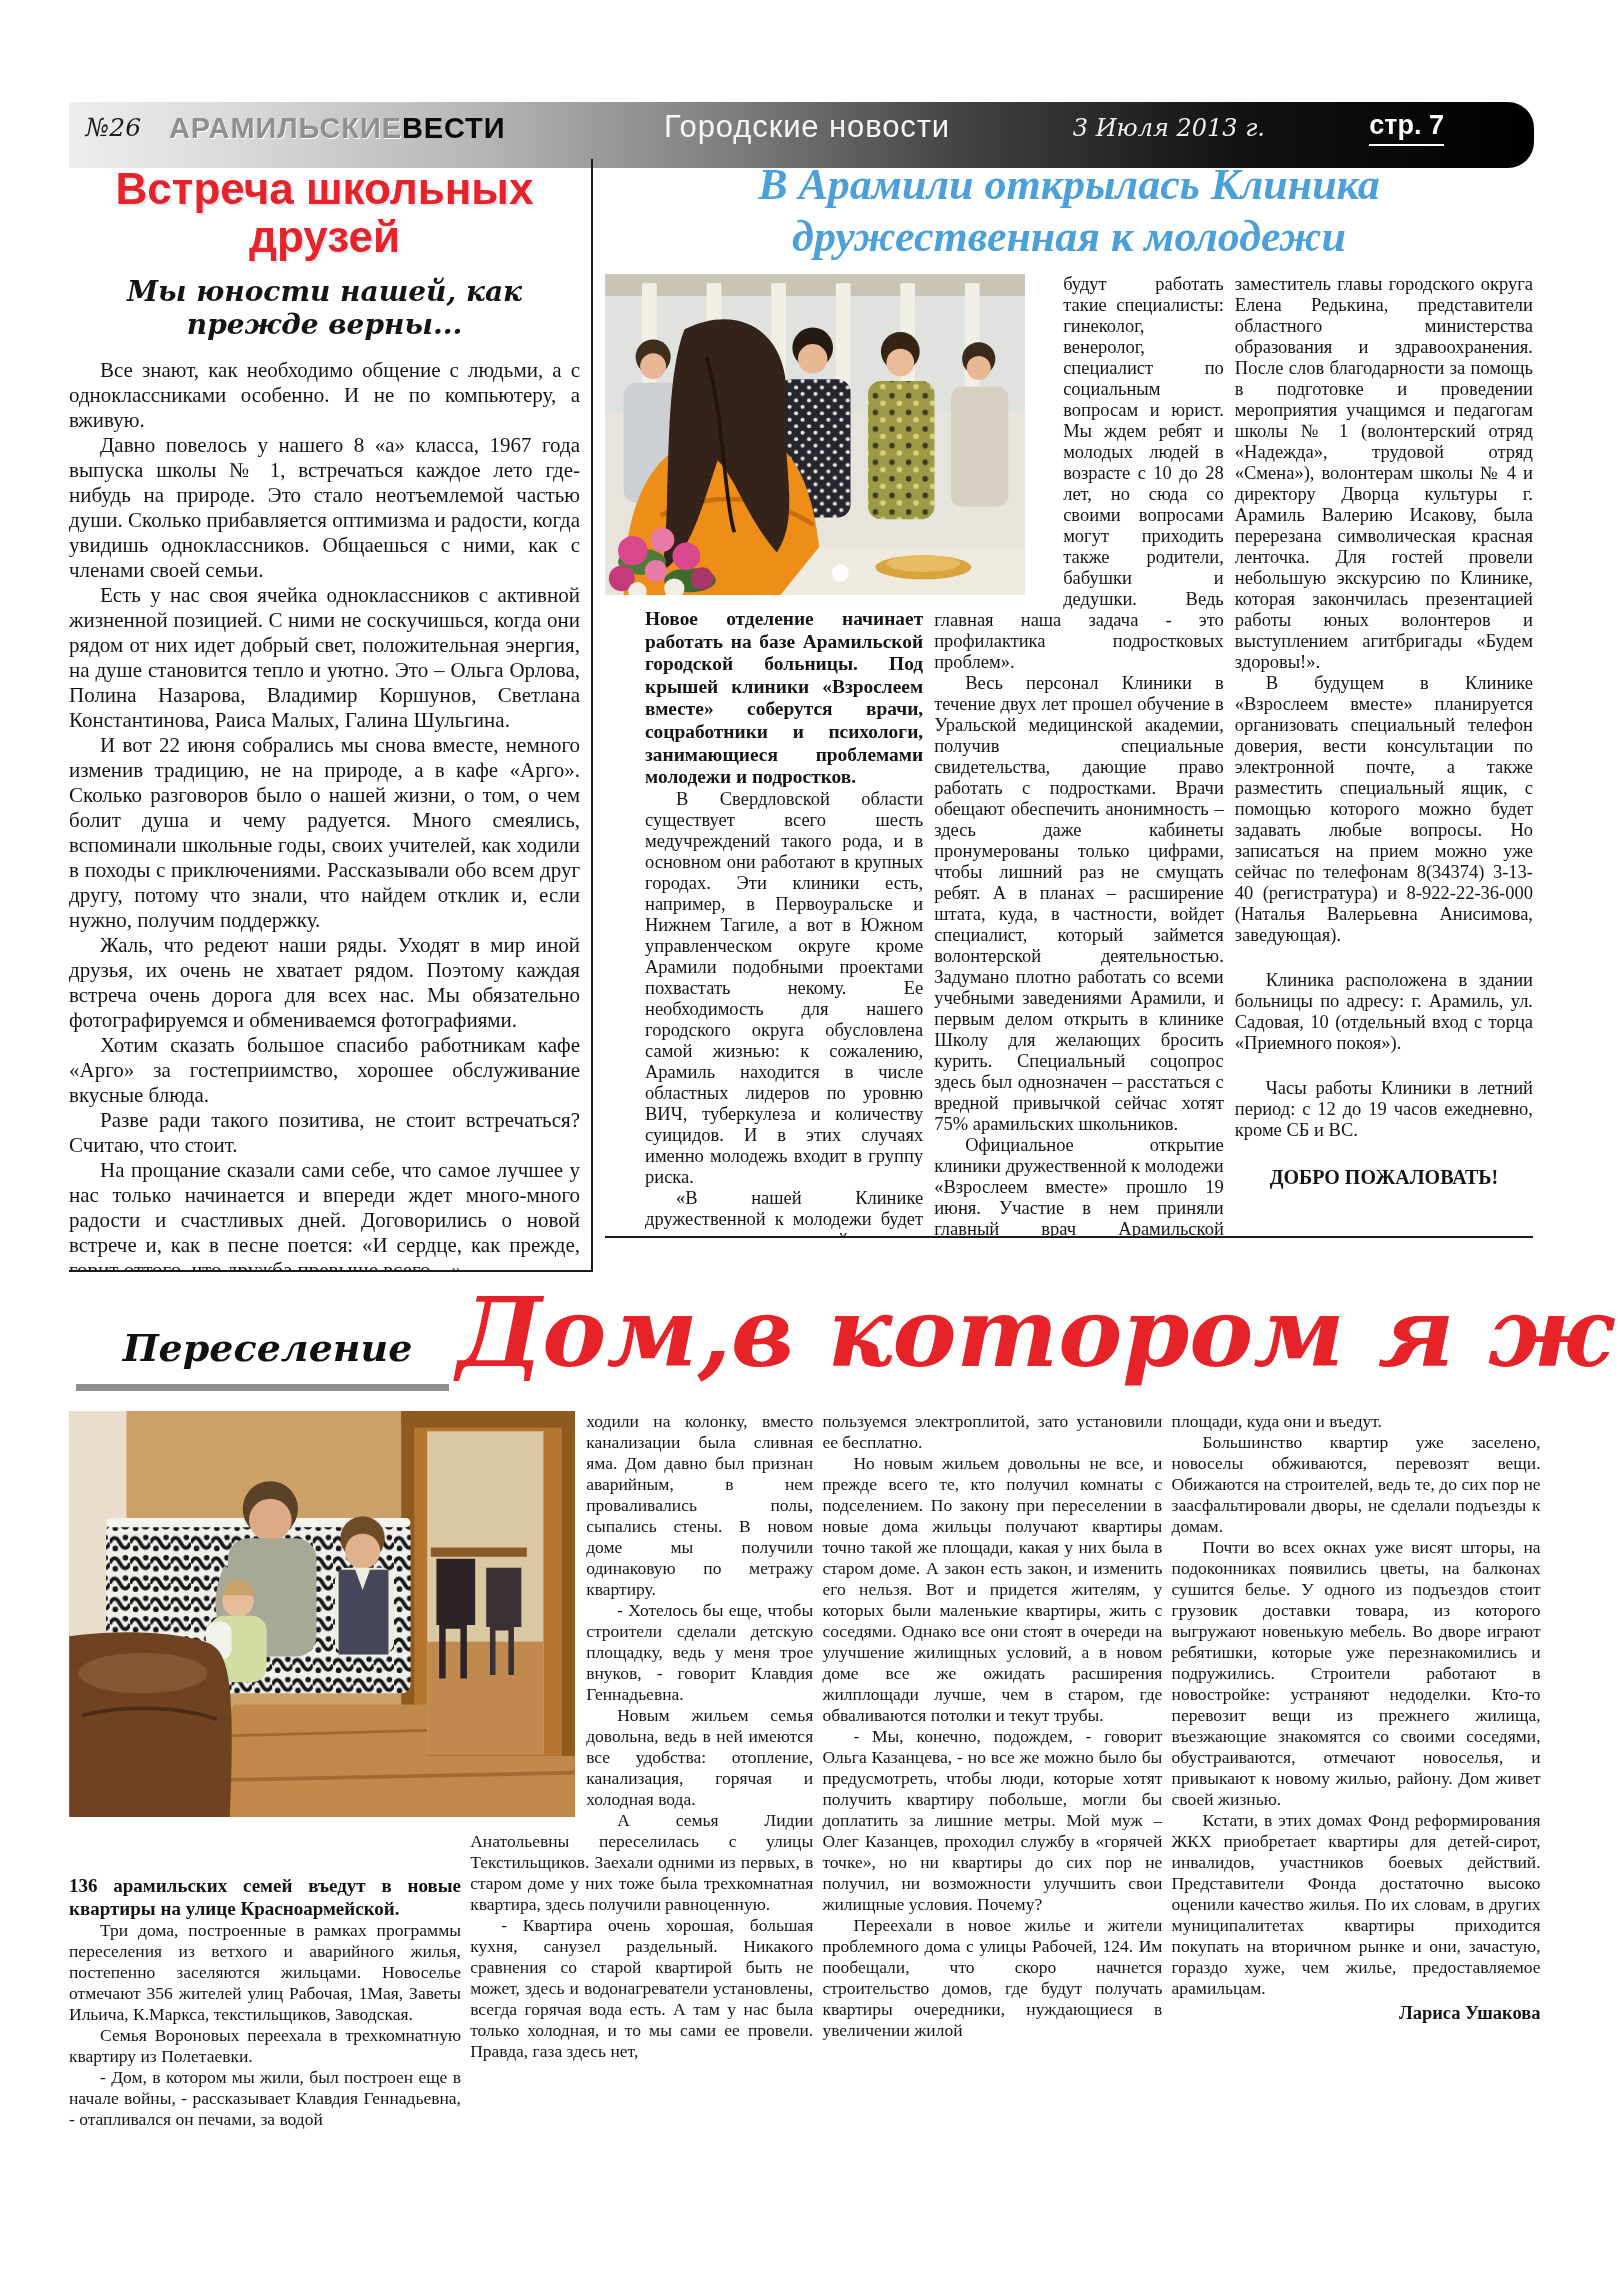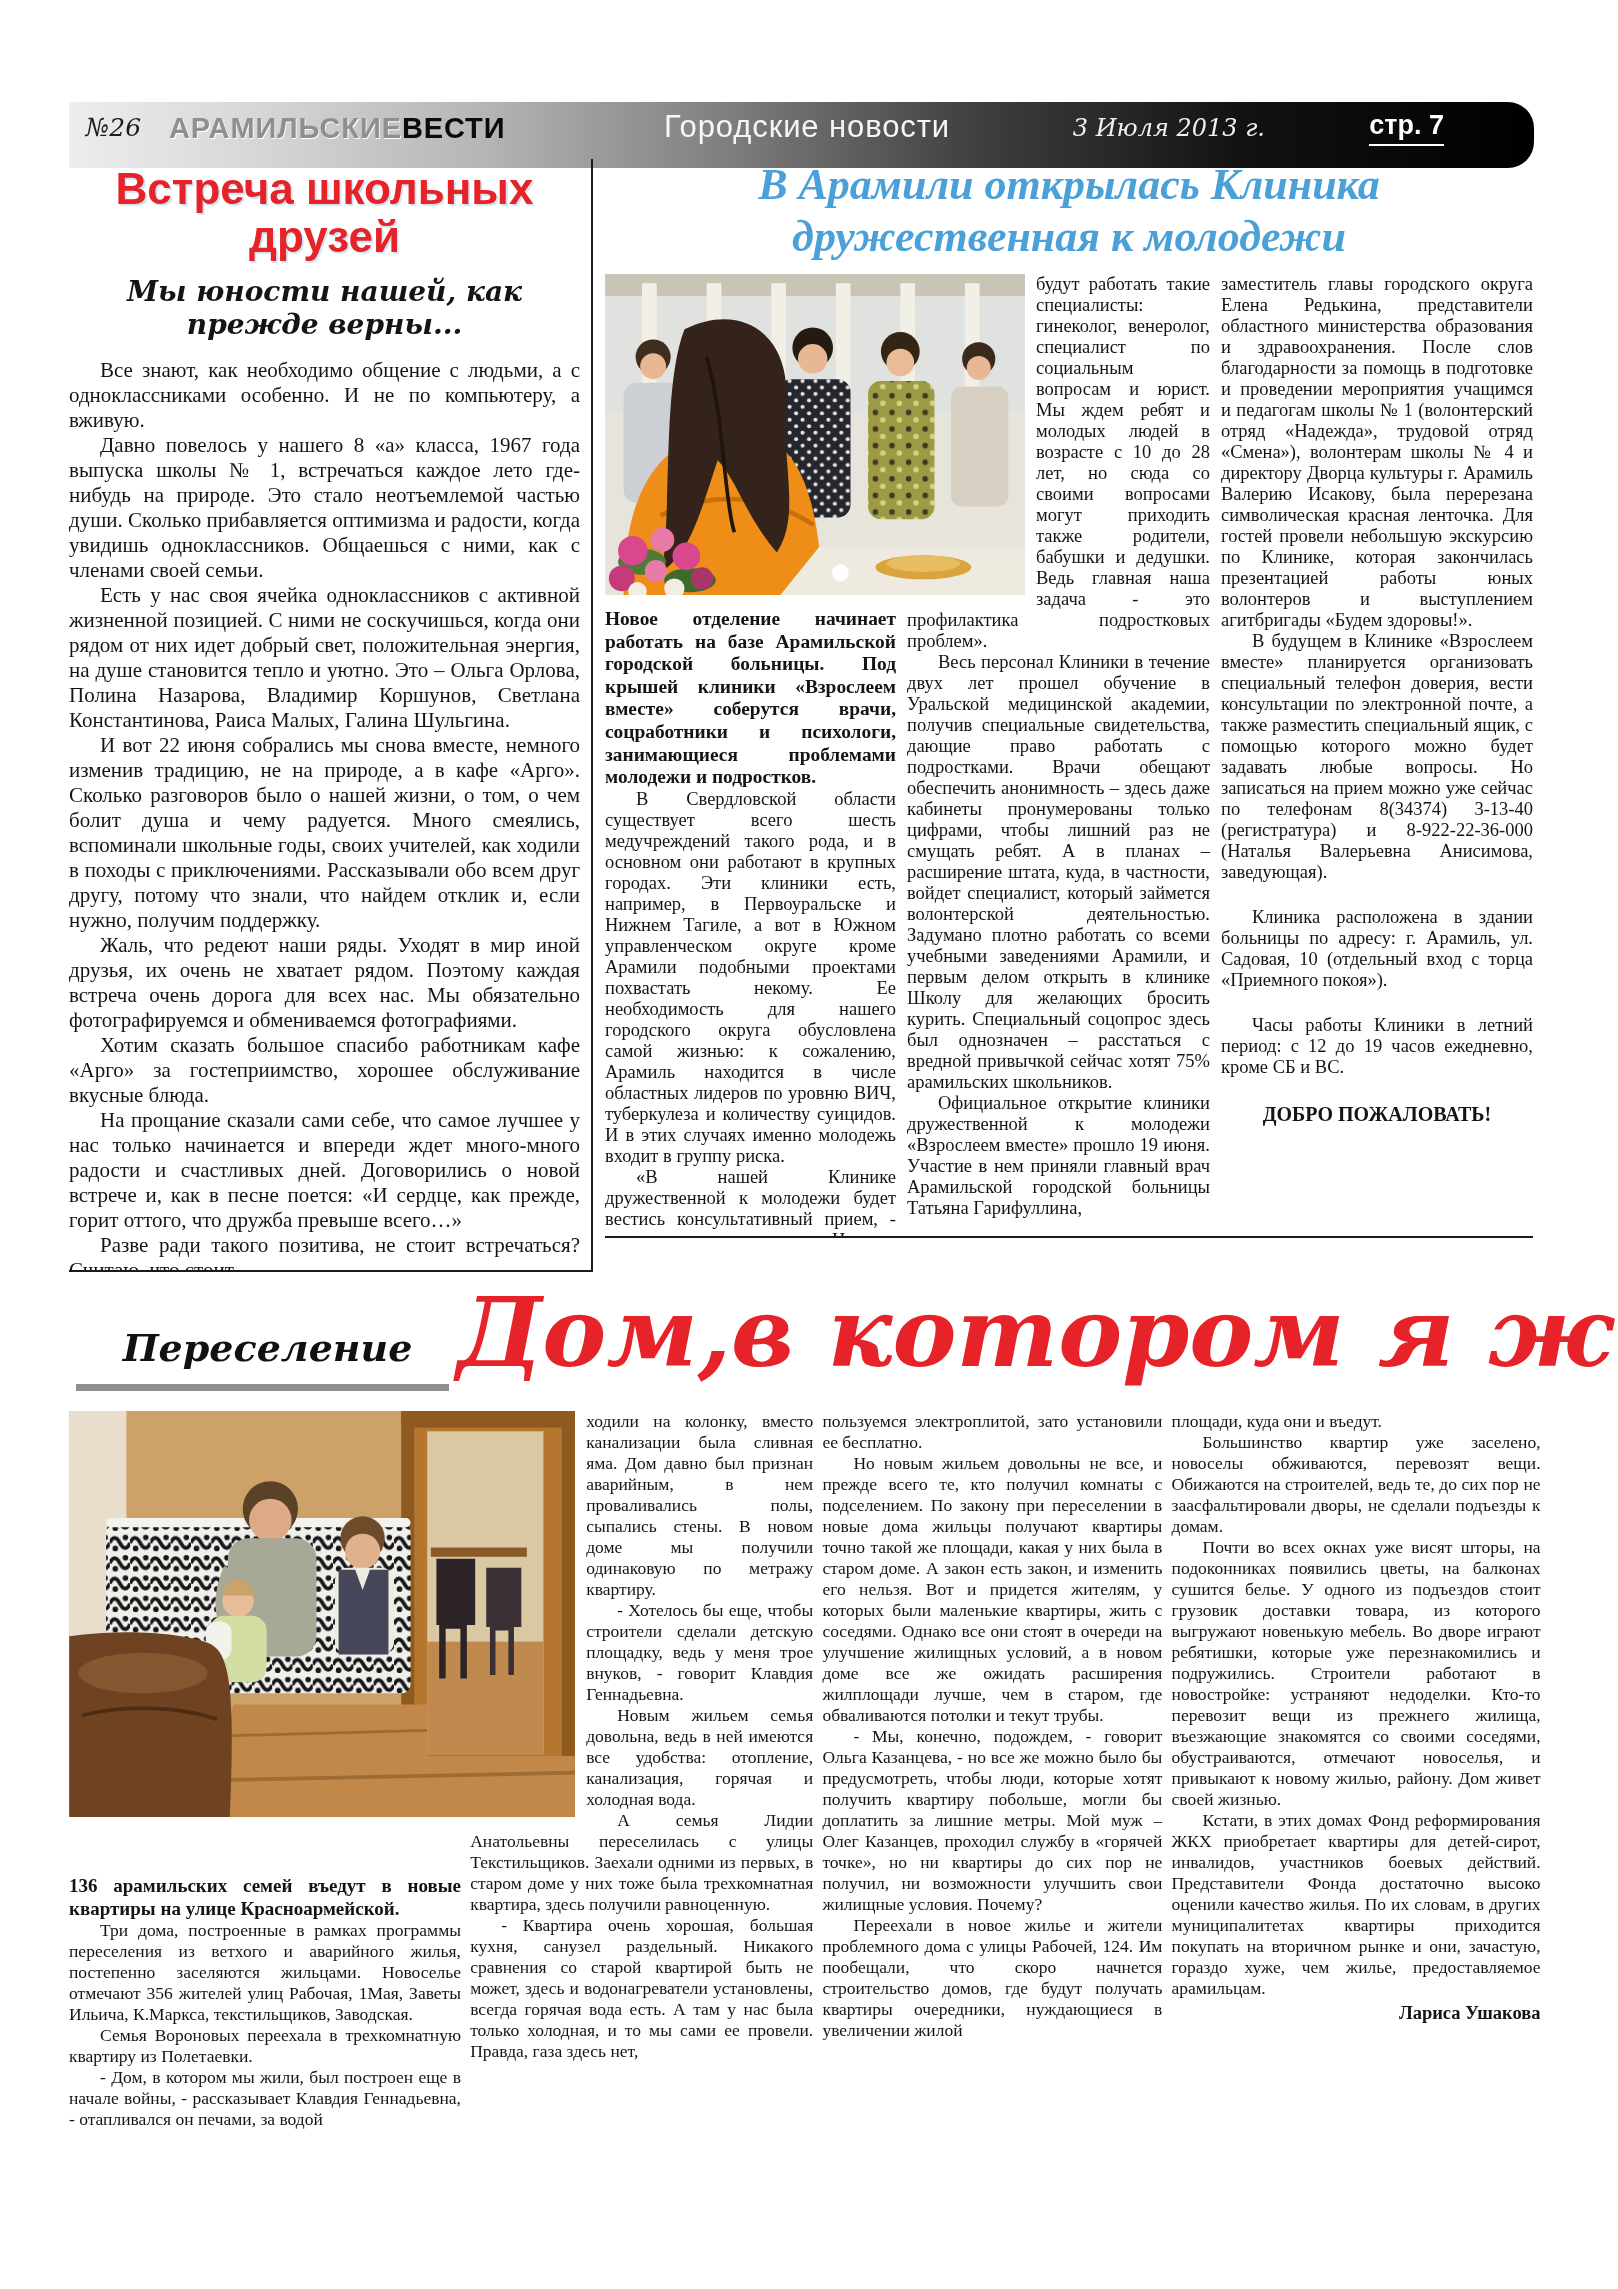--- a/index.html
+++ b/index.html
@@ -39,21 +39,21 @@
   .clinic{position:absolute;left:605px;top:159px;width:928px;}
   .clinic-title{
     margin:0;color:#4ba0d8;font-family:"Liberation Serif",serif;font-style:italic;font-weight:bold;
     font-size:44px;line-height:52px;text-align:center;
   }
   .clinic-body{
     position:relative;margin-top:11px;height:962px;border-bottom:2.8px solid #1a1a1a;
     display:flex;gap:11px;font-size:18.5px;line-height:21px;overflow:hidden;
   }
   .clinic-photo{position:absolute;left:0;top:0;width:420px;height:321px;margin:0;}
-  .c1{width:291px;box-sizing:border-box;padding-top:334px;}
+  .c1{width:291px;box-sizing:border-box;padding-top:334px;margin-left:40px;}
   .c2{width:303px;}
   .c3{width:312px;}
   .clinic-lead{font-weight:bold;font-size:19.4px;line-height:22.6px;text-align:justify;}
   .c-spacer{float:left;width:129px;height:325px;}
   .c3 .body-text p:nth-of-type(3),
   .c3 .body-text p:nth-of-type(4){margin-top:24px;}
   .welcome{font-weight:bold;text-align:center;margin-top:26px;font-size:20px;font-family:"Liberation Serif",serif;}
   
   .res{position:absolute;left:69px;top:1277px;width:1477px;}
   .res-head{position:relative;height:127px;}
@@ -89,22 +89,22 @@
   <section class="friends">
     <h1 class="friends-title">Встреча школьных друзей</h1>
     <div class="friends-sub">Мы юности нашей, как прежде верны...</div>
     <div class="friends-body body-text">
         <p>Все знают, как необходимо общение с людьми, а с одноклассниками особенно. И не по компьютеру, а вживую.</p>
         <p>Давно повелось у нашего 8 «а» класса, 1967 года выпуска школы № 1, встречаться каждое лето где-нибудь на природе. Это стало неотъемлемой частью души. Сколько прибавляется оптимизма и радости, когда увидишь одноклассников. Общаешься с ними, как с членами своей семьи.</p>
         <p>Есть у нас своя ячейка одноклассников с активной жизненной позицией. С ними не соскучишься, когда они рядом от них идет добрый свет, положительная энергия, на душе становится тепло и уютно. Это – Ольга Орлова, Полина Назарова, Владимир Коршунов, Светлана Константинова, Раиса Малых, Галина Шульгина.</p>
         <p>И вот 22 июня собрались мы снова вместе, немного изменив традицию, не на природе, а в кафе «Арго». Сколько разговоров было о нашей жизни, о том, о чем болит душа и чему радуется. Много смеялись, вспоминали школьные годы, своих учителей, как ходили в походы с приключениями. Рассказывали обо всем друг другу, потому что знали, что найдем отклик и, если нужно, получим поддержку.</p>
         <p>Жаль, что редеют наши ряды. Уходят в мир иной друзья, их очень не хватает рядом. Поэтому каждая встреча очень дорога для всех нас. Мы обязательно фотографируемся и обмениваемся фотографиями.</p>
         <p>Хотим сказать большое спасибо работникам кафе «Арго» за гостеприимство, хорошее обслуживание вкусные блюда.</p>
+        <p>Разве ради такого позитива, не стоит встречаться? Считаю, что стоит.</p>
         <p>На прощание сказали сами себе, что самое лучшее у нас только начинается и впереди ждет много-много радости и счастливых дней. Договорились о новой встрече и, как в песне поется: «И сердце, как прежде, горит оттого, что дружба превыше всего…»</p>
-        <p>Разве ради такого позитива, не стоит встречаться? Считаю, что стоит.</p>
       </div>
 
   </section>
 
   <section class="clinic">
     <h1 class="clinic-title">
       <div>В Арамили открылась Клиника</div>
       <div>дружественная к молодежи</div>
     </h1>
     <div class="clinic-body">

